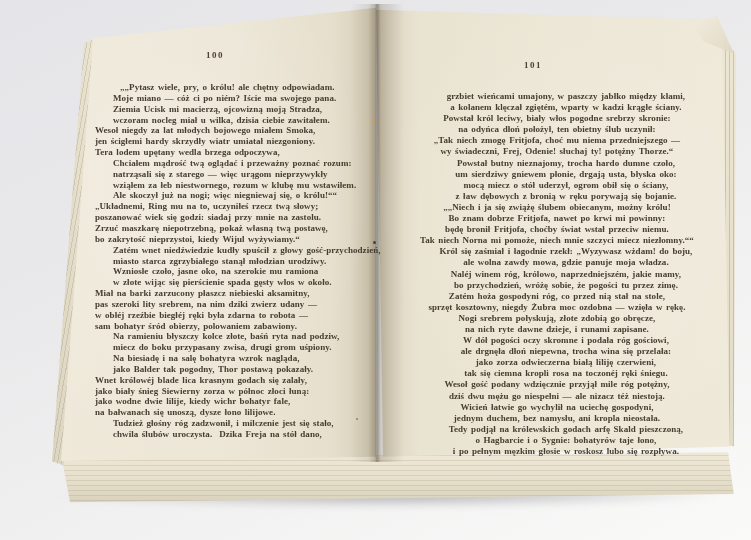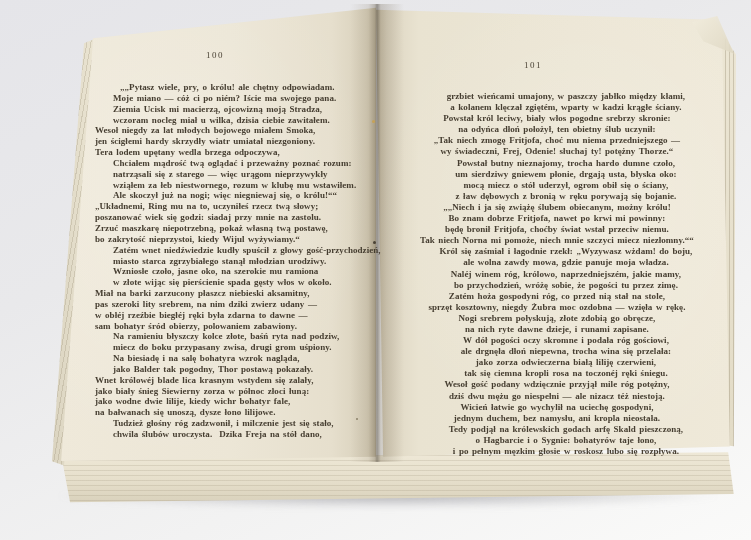--- a/index.html
+++ b/index.html
@@ -77,21 +77,21 @@
     background: linear-gradient(to right,
       rgba(0,0,0,0) 0%, rgba(110,95,70,.14) 34%, rgba(92,80,60,.34) 46%,
       rgba(60,52,40,.5) 50%, rgba(105,92,70,.26) 57%, rgba(0,0,0,0) 100%);
     pointer-events:none;
   }
 
   .speck { position:absolute; border-radius:50%; }
 
   .pagenum {
     position:absolute; width:44px; text-align:center;
-    font-size:9px; letter-spacing:1.5px; color:#4b4335;
+    font-size:9px; letter-spacing:1.5px; color:#4b4335;font-weight:bold;
   }
   .pagenum-left  { left:193px; top:50px; }
   .pagenum-right { left:511px; top:60px; }
 
   .poem {
     position:absolute; color:#453d30; font-size:9px;
     letter-spacing:.05px; word-spacing:1.2px;font-weight:bold;
   }
   .poem-left  { left:95px;  top:82px; line-height:10.85px; }
   .poem-right { left:420px; top:91px; line-height:11.1px;text-align:center; }
@@ -137,27 +137,27 @@
       <div class="line ind-0">„Układnemi, Ring mu na to, uczyniłeś rzecz twą słowy;</div>
       <div class="line ind-0">poszanować wiek się godzi: siadaj przy mnie na zastolu.</div>
       <div class="line ind-0">Zrzuć maszkarę niepotrzebną, pokaż własną twą postawę,</div>
       <div class="line ind-0">bo zakrytość nieprzystoi, kiedy Wijul wyżywiamy.“</div>
       <div class="line ind-1">Zatém wnet niedźwiedzie kudły spuścił z głowy gość-przychodzień,</div>
       <div class="line ind-1">miasto starca zgrzybiałego stanął młodzian urodziwy.</div>
       <div class="line ind-1">Wzniosłe czoło, jasne oko, na szerokie mu ramiona</div>
       <div class="line ind-1">w złote wijąc się pierścienie spada gęsty włos w około.</div>
       <div class="line ind-0">Miał na barki zarzucony płaszcz niebieski aksamitny,</div>
       <div class="line ind-0">pas szeroki lity srebrem, na nim dziki zwierz udany —</div>
-      <div class="line ind-0">w obłéj rzeźbie biegłéj ręki była zdarna to dawne —</div>
+      <div class="line ind-0">w obłéj rzeźbie biegłéj ręki była zdarna to robota —</div>
       <div class="line ind-0">sam bohatyr śród obierzy, polowaniem zabawiony.</div>
       <div class="line ind-1">Na ramieniu błyszczy kolce złote, baśń ryta nad podziw,</div>
       <div class="line ind-1">miecz do boku przypasany zwisa, drugi grom uśpiony.</div>
       <div class="line ind-1">Na biesiadę i na salę bohatyra wzrok nagląda,</div>
       <div class="line ind-1">jako Balder tak pogodny, Thor postawą pokazały.</div>
-      <div class="line ind-0">Wnet królowéj blade lica krasnym wstydem się zalały,</div>
+      <div class="line ind-0">Wnet królowéj blade lica krasnym godach się zalały,</div>
       <div class="line ind-0">jako biały śnieg Siewierny zorza w północ złoci łuną:</div>
       <div class="line ind-0">jako wodne dwie lilije, kiedy wichr bohatyr fale,</div>
       <div class="line ind-0">na bałwanach się unoszą, dysze łono lilijowe.</div>
       <div class="line ind-1">Tudzież głośny róg zadzwonił, i milczenie jest się stało,</div>
       <div class="line ind-1">chwila ślubów uroczysta.  Dzika Freja na stół dano,</div>
     </div>
   <div class="poem poem-right">
       <div class="line ind-1">grzbiet wieńcami umajony, w paszczy jabłko między kłami,</div>
       <div class="line ind-1">a kolanem klęczał zgiętém, wparty w kadzi krągłe ściany.</div>
       <div class="line ind-0">Powstał król leciwy, biały włos pogodne srebrzy skronie:</div>

